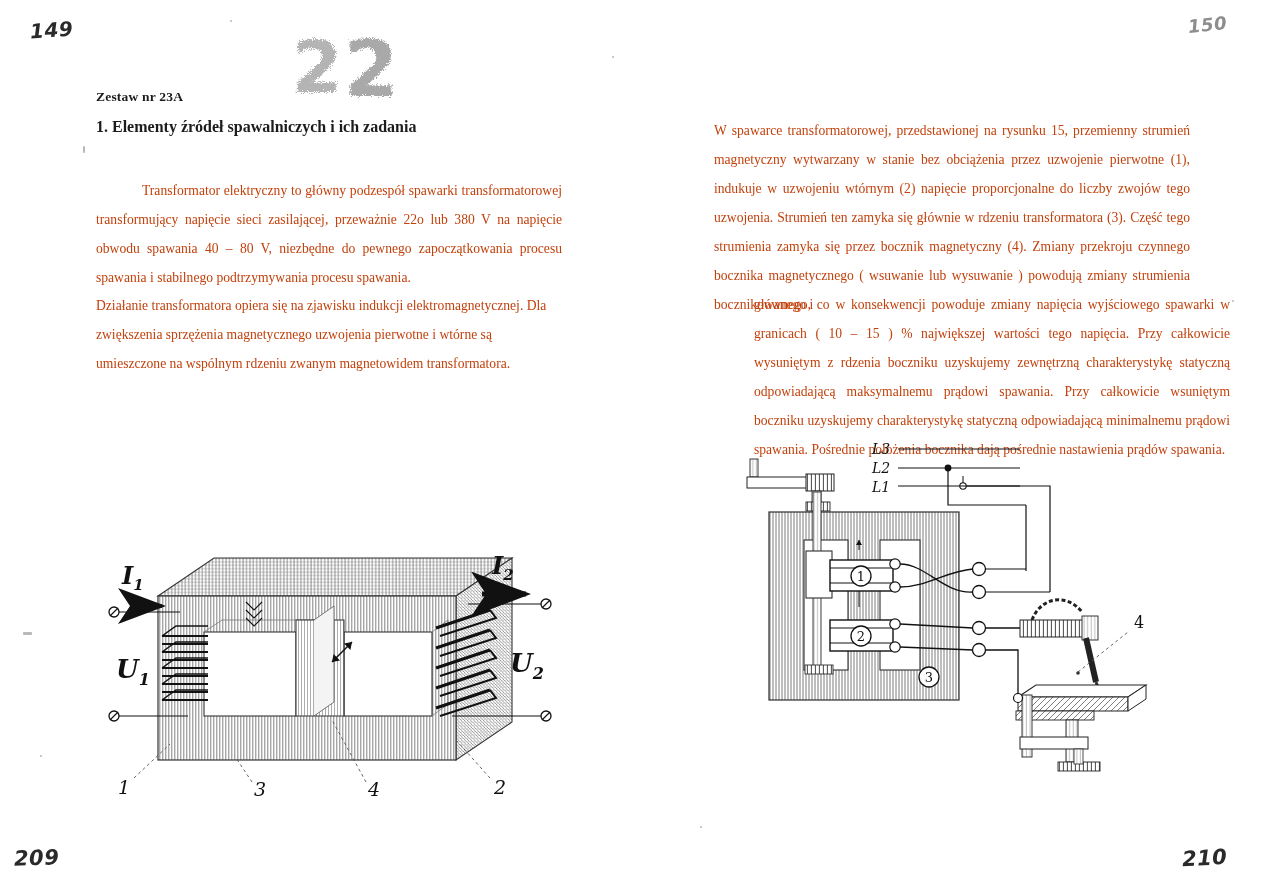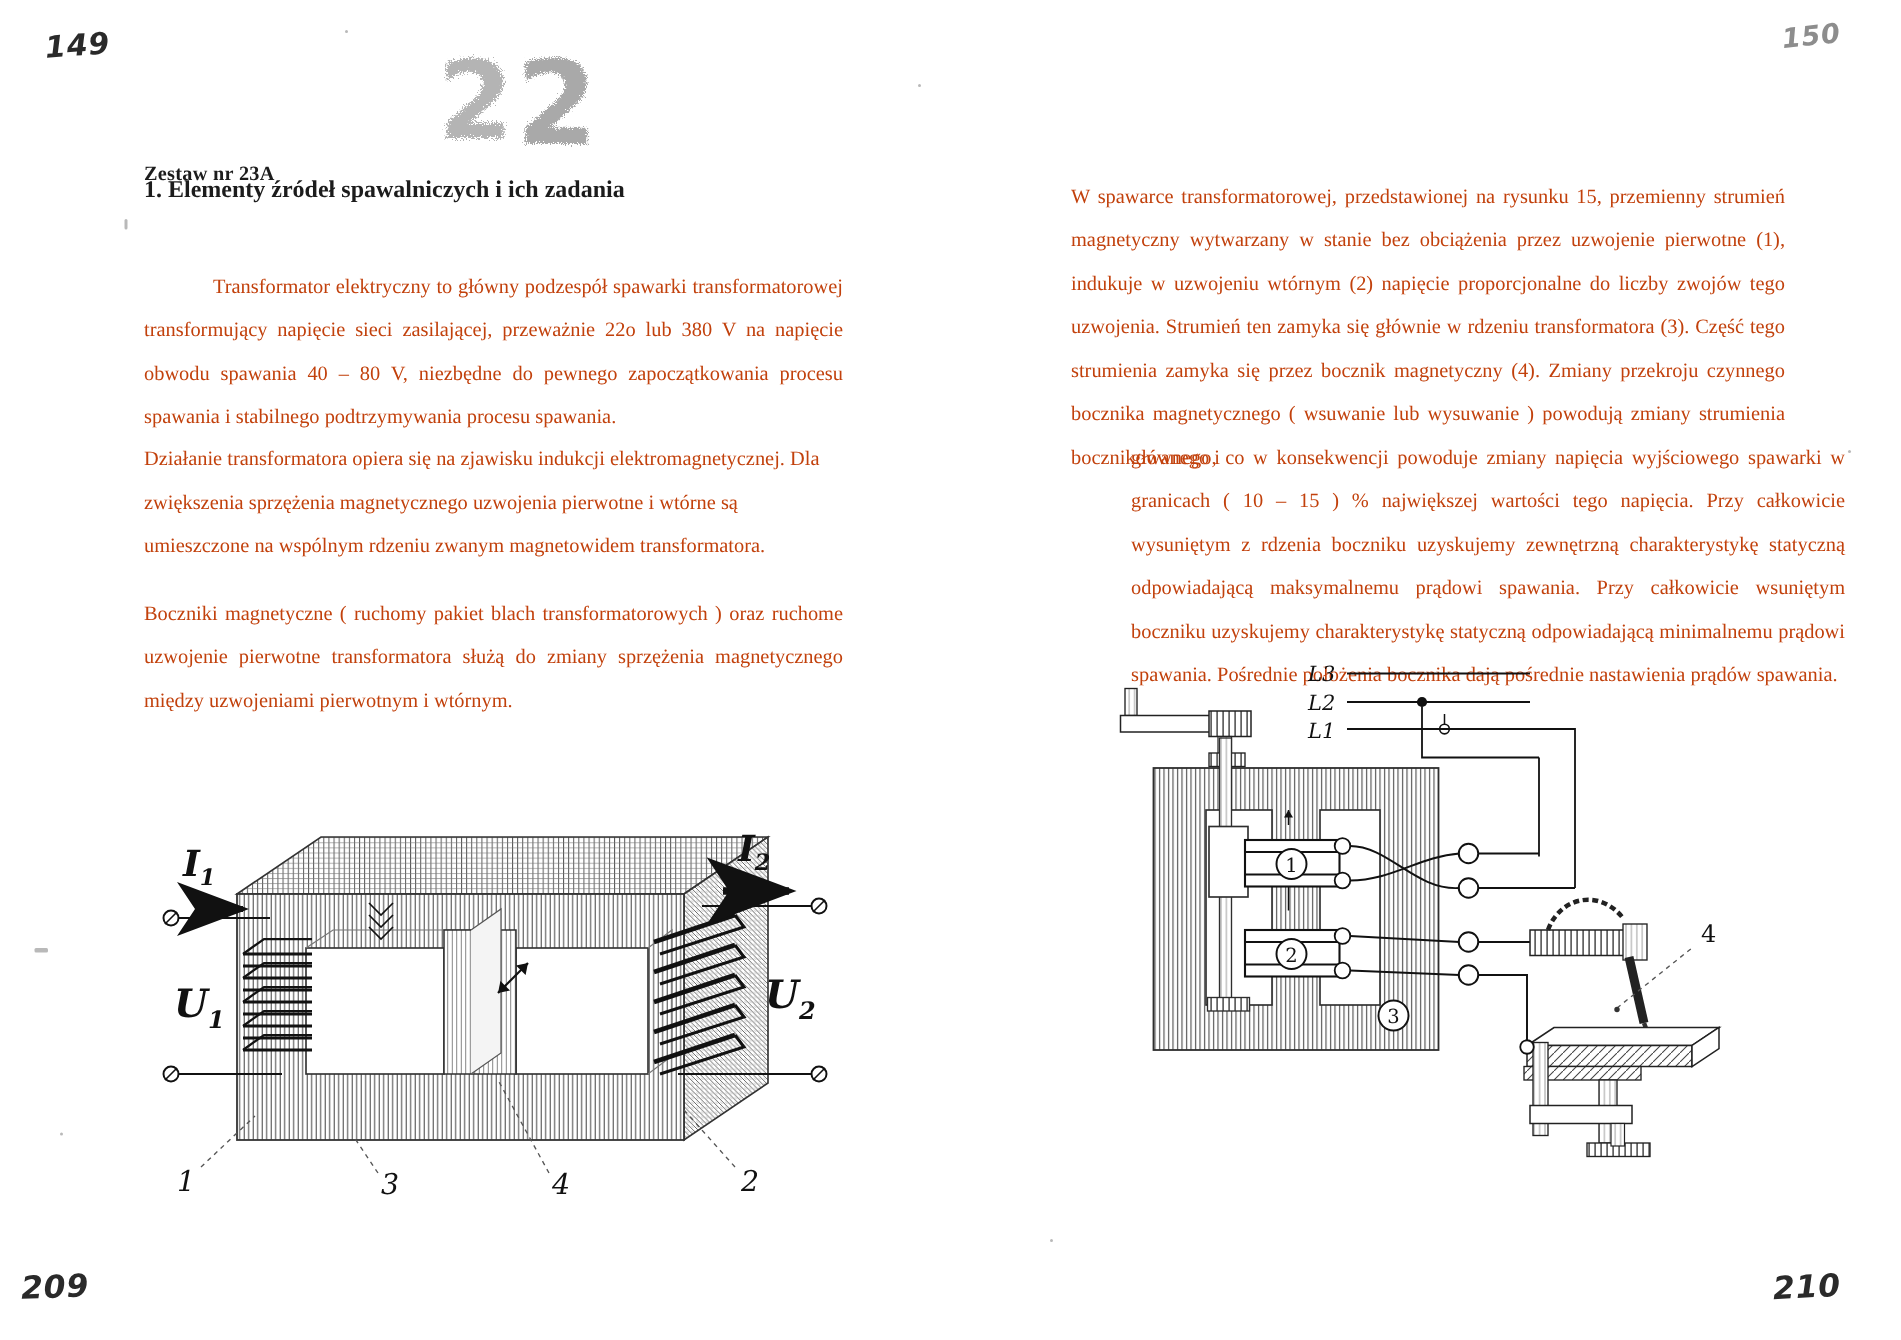--- a/index.html
+++ b/index.html
@@ -35,21 +35,20 @@
   
   .smudge{
     position:absolute;left:288px;top:26px;width:140px;height:80px;
     opacity:.55;
   }
 
   .heading{
     font-weight:700;
     font-size:13.5px;
     letter-spacing:.2px;
-    margin-top:19px;
   }
   #heading-set{position:absolute;left:96px;top:89px;}
   #heading-section{position:absolute;left:96px;top:118px;font-size:16px;font-weight:700;}
 
   .para{
     position:absolute;
     font-size:13.6px;
     line-height:29px;
     text-align:justify;
     text-justify:inter-word;
@@ -99,21 +98,20 @@
     <text x="4" y="66" font-family="DejaVu Sans, sans-serif" font-size="72" font-weight="700" fill="#4a4a4a" filter="url(#rough)" opacity="0.75">2</text>
     <text x="56" y="70" font-family="DejaVu Sans, sans-serif" font-size="78" font-weight="700" fill="#3d3d3d" filter="url(#rough2)" opacity="0.8">2</text>
   </svg>
 
   <div class="heading" id="heading-set">Zestaw nr 23A</div>
 
   <div id="heading-section">1. Elementy źródeł spawalniczych i ich zadania</div>
 
   <div class="para indent" id="p-left-1">Transformator elektryczny to główny podzespół spawarki transformatorowej transformujący napięcie sieci zasilającej, przeważnie 22o lub 380 V na napięcie obwodu spawania 40 – 80 V, niezbędne do pewnego zapoczątkowania procesu spawania i stabilnego podtrzymywania procesu spawania.</div>
   <div class="para" id="p-left-2">Działanie transformatora opiera się na zjawisku indukcji elektromagnetycznej. Dla zwiększenia sprzężenia magnetycznego uzwojenia pierwotne i wtórne są umieszczone na wspólnym rdzeniu zwanym magnetowidem transformatora.</div>
-  <div class="para" id="p-left-3">Boczniki magnetyczne ( ruchomy pakiet blach transformatorowych ) oraz ruchome uzwojenie pierwotne transformatora służą do zmiany sprzężenia magnetycznego między uzwojeniami pierwotnym i wtórnym.</div>
 
   <div id="fig-left">
     <svg class="fig-svg" viewBox="0 0 468 256">
       <defs>
         <pattern id="hatchV" width="3" height="3" patternUnits="userSpaceOnUse">
           <rect width="3" height="3" fill="#ffffff"></rect>
           <path d="M0.8 0 L0.8 3" stroke="#4a4a4a" stroke-width="0.7"></path>
         </pattern>
         <pattern id="hatchTop" width="3.4" height="3.4" patternUnits="userSpaceOnUse" patternTransform="rotate(0)">
           <rect width="3.4" height="3.4" fill="#ffffff"></rect>

